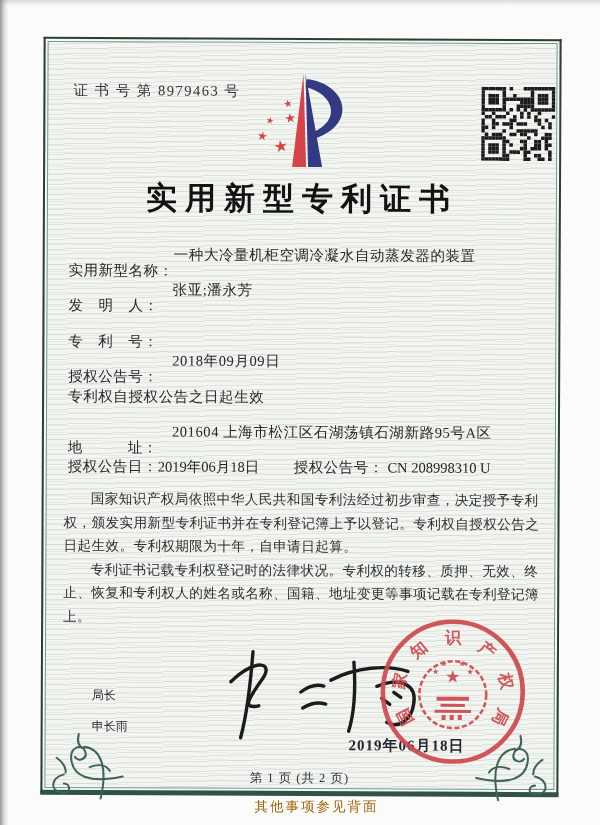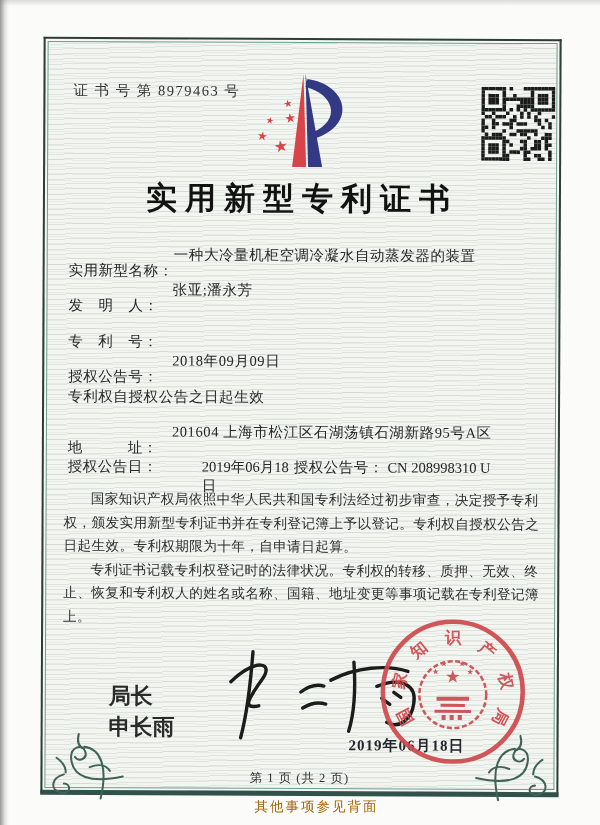--- a/index.html
+++ b/index.html
@@ -20,27 +20,27 @@
   .cert-no{position:absolute;left:28px;top:42px;font-size:14.5px;letter-spacing:1.5px;color:#343434;}
   .logo{position:absolute;left:208px;top:30px;width:120px;height:104px;}
   .qr{position:absolute;left:436px;top:46px;width:74px;height:74px;}
   .title{position:absolute;left:0;top:138px;width:100%;text-align:center;margin:0;
          font-size:31px;font-weight:700;letter-spacing:8px;color:#121212;}
   .fields{position:absolute;left:24px;top:206px;right:16px;}
   .row{display:flex;align-items:flex-start;height:35.4px;font-size:14.5px;color:#262626;}
   .row .lbl{flex:0 0 104px;white-space:pre;letter-spacing:.5px;margin-top:16px;}
   .row .val{letter-spacing:.6px;}
   .grant-row{position:absolute;left:24px;top:418px;display:flex;font-size:14.5px;color:#262626;}
-  .grant-row .pair1{width:226px;display:flex;gap:44px;}
+  .grant-row .pair1{width:226px;display:flex;}
   .grant-row .lbl{white-space:pre;letter-spacing:.5px;}
   .paras{position:absolute;left:20px;top:448px;width:478px;font-size:13.6px;line-height:23.6px;
          color:#2d2d2d;letter-spacing:.4px;}
   .paras p{margin:0;text-indent:2em;}
-  .officer{position:absolute;left:66px;top:641px;font-family:"Liberation Sans","DejaVu Sans",sans-serif;
-           font-size:22px;font-weight:700;color:#2a2a2a;line-height:31px;}
+  .officer{position:absolute;left:49px;top:641px;font-family:"Liberation Sans","DejaVu Sans",sans-serif;
+           font-size:12px;font-weight:400;color:#2a2a2a;line-height:31px;}
   .signature{position:absolute;left:158px;top:600px;width:250px;height:115px;}
   .seal{position:absolute;left:334px;top:575px;width:152px;height:152px;opacity:.93;}
   .seal-date{position:absolute;left:306px;top:696px;width:170px;font-size:15px;font-weight:700;
              color:#23262c;letter-spacing:1px;}
   .page-info{position:absolute;left:0;top:730px;width:100%;text-align:center;
              font-size:12.5px;color:#303030;letter-spacing:1px;}
   .ornament{position:absolute;width:92px;height:92px;}
   .ornament.bl{left:-8px;bottom:-12px;}
   .ornament.br{right:-8px;bottom:-12px;transform:scaleX(-1);}
   .back-note{position:absolute;left:0;top:798px;width:100%;text-align:center;

